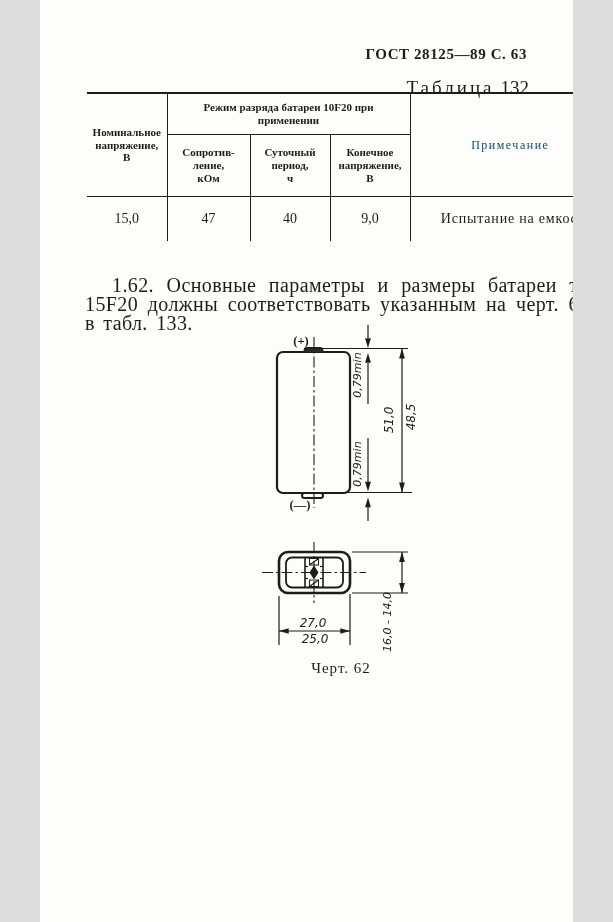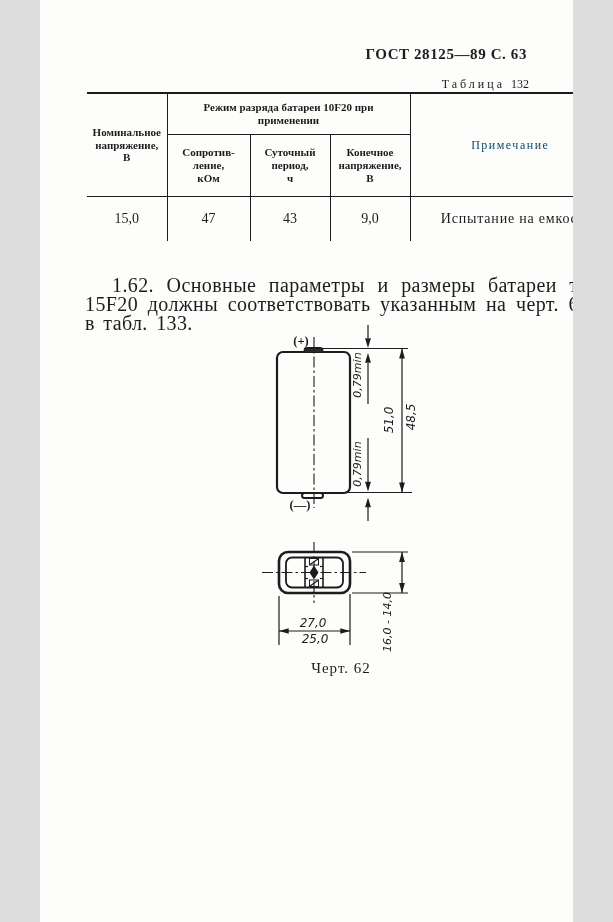--- a/index.html
+++ b/index.html
@@ -7,21 +7,21 @@
     position:relative; width:533px; height:922px; margin:0 auto;
     background:#fdfdfb; color:#1c1c1c;
     font-family:"Liberation Serif", serif; overflow:hidden;
   }
   
   .gost-header {
     position:absolute; top:46px; right:46px;
     font-size:15px; font-weight:bold; letter-spacing:0.6px;
   }
   .table-label {
-    position:absolute; top:77px; right:44px; font-size:12px;
+    position:absolute; top:77px; right:44px; font-size:19px;
   }
   .table-label .spaced { letter-spacing:3px; margin-right:6px; }
   
   table.gtab {
     position:absolute; left:47px; top:92px; width:523px;
     border-collapse:collapse; table-layout:fixed;
     border-top:2.5px solid #1c1c1c;
   }
   table.gtab td { padding:0 2px; text-align:center; vertical-align:middle; }
   .r1 td { height:40px; }
@@ -92,21 +92,21 @@
         <td class="th pre vline">Суточный
 период,
 ч</td>
         <td class="th pre vline">Конечное
 напряжение,
 В</td>
       </tr>
       <tr class="r3">
         <td class="td-data hline-t">15,0</td>
         <td class="td-data vline hline-t">47</td>
-        <td class="td-data vline hline-t">43</td>
+        <td class="td-data vline hline-t">40</td>
         <td class="td-data vline hline-t">9,0</td>
         <td class="td-data vline hline-t note-data">Испытание на емкость</td>
       </tr>
     </tbody>
   </table>
 
   <div class="body-text" id="para-162">
     <p>1.62. Основные параметры и размеры батареи типа 15F20 должны соответствовать указанным на черт. 62 и в табл. 133.</p>
   </div>
 

